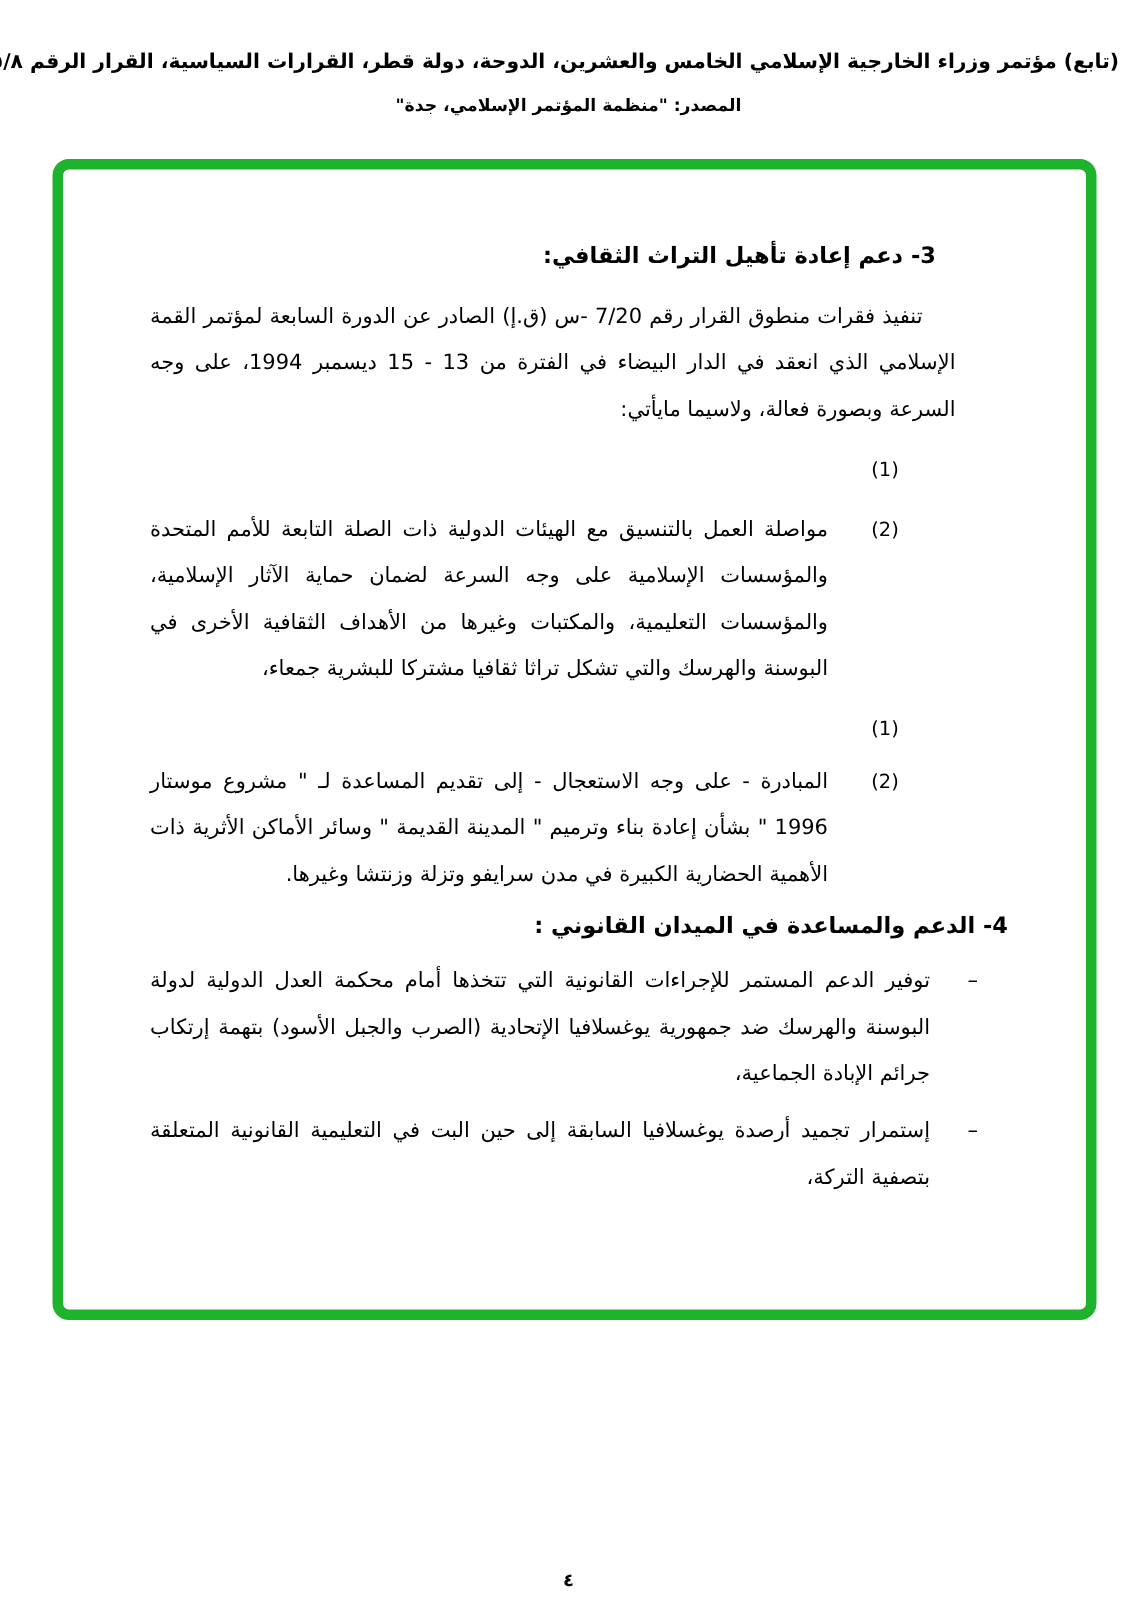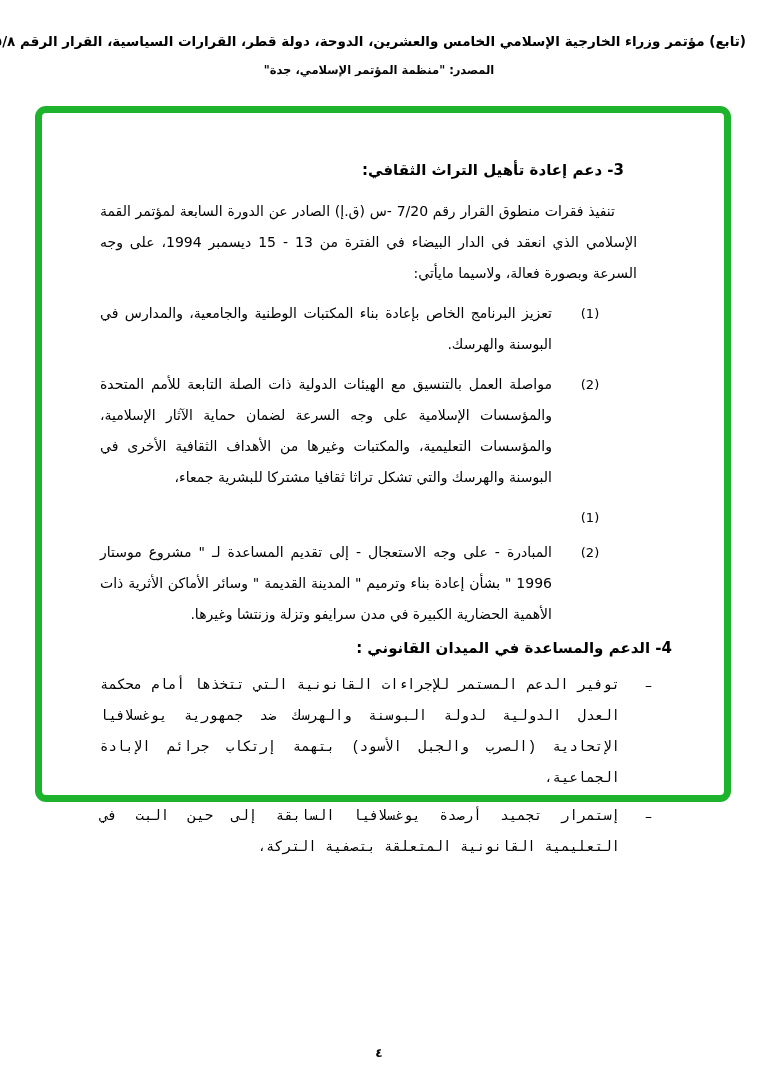--- a/index.html
+++ b/index.html
@@ -32,21 +32,21 @@
   }
   .doc-header .line2{
     font-size:11.5px;
     line-height:16px;
     margin-top:11px;
   }
   
   .frame{
     position:absolute;
     left:35px; top:106px;
-    width:696px; height:696px;
+    width:696px; height:774px;
     box-sizing:border-box;
     border:7px solid #1db32d;
     border-radius:11px;
     background:#ffffff;
   }
   .content{
     position:absolute;
     inset:0;
     direction:rtl;
     padding:40px 52px 0 58px;
@@ -90,21 +90,20 @@
   }
   .dash-item .dash{
     flex:0 0 32px;
     text-align:right;
     padding-left:14px;
     box-sizing:border-box;
   }
   .dash-item .itext{
     flex:1 1 auto;
     text-align:justify;
-    font-family:Liberation Mono, monospace;
   }
   .mt4{ margin-top:4px; }
   .mt7{ margin-top:7px; }
   .mt9{ margin-top:9px; }
   .mt11{ margin-top:11px; }
   .page-num{
     position:absolute;
     top:1046px; left:0; right:0;
     text-align:center;
     font-size:12px;
@@ -124,21 +123,20 @@
 
   <div class="frame">
     <div class="content">
 
       <div class="sec-heading sec3-heading">3- دعم إعادة تأهيل التراث الثقافي:</div>
 
       <p class="para indent">تنفيذ فقرات منطوق القرار رقم  7/20 -س (ق.إ) الصادر عن الدورة السابعة لمؤتمر القمة الإسلامي الذي انعقد في الدار البيضاء  في الفترة من 13 - 15 ديسمبر 1994، على وجه السرعة وبصورة فعالة، ولاسيما مايأتي:</p>
 
       <div class="num-item">
         <span class="num">(1)</span>
-        <span class="itext">تعزيز البرنامج الخاص بإعادة بناء المكتبات الوطنية والجامعية، والمدارس في البوسنة والهرسك.</span>
       </div>
 
       <div class="num-item">
         <span class="num">(2)</span>
         <span class="itext">مواصلة العمل بالتنسيق مع الهيئات الدولية ذات الصلة التابعة للأمم المتحدة والمؤسسات الإسلامية على وجه السرعة لضمان حماية الآثار الإسلامية، والمؤسسات التعليمية، والمكتبات وغيرها  من الأهداف الثقافية الأخرى في البوسنة والهرسك والتي تشكل تراثا ثقافيا مشتركا للبشرية جمعاء،</span>
       </div>
 
 
       <div class="num-item mt9">
         <span class="num">(1)</span>

